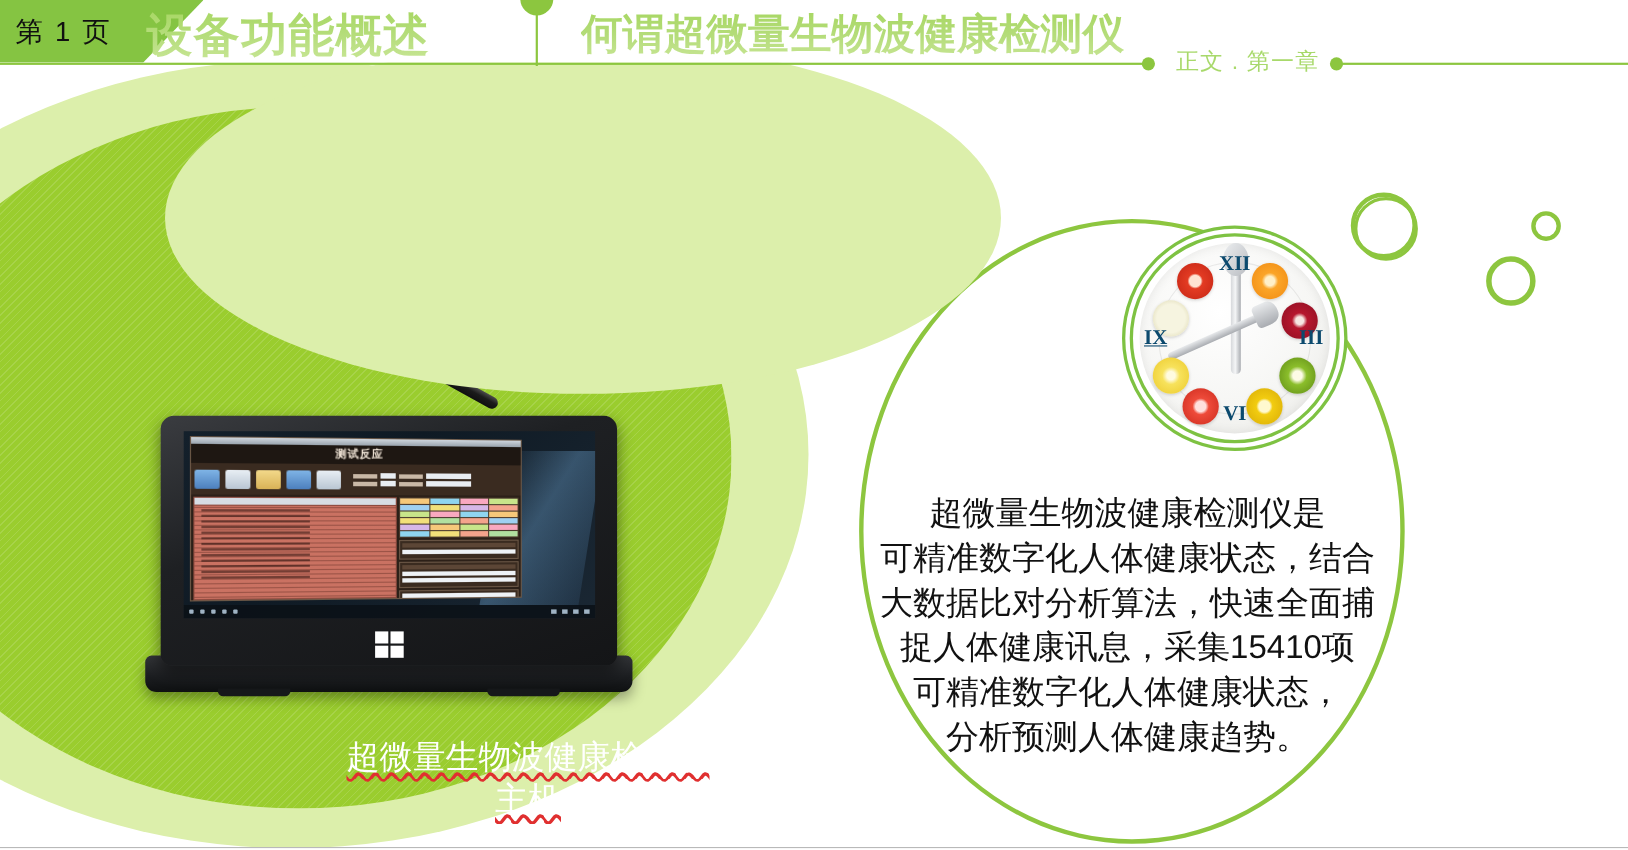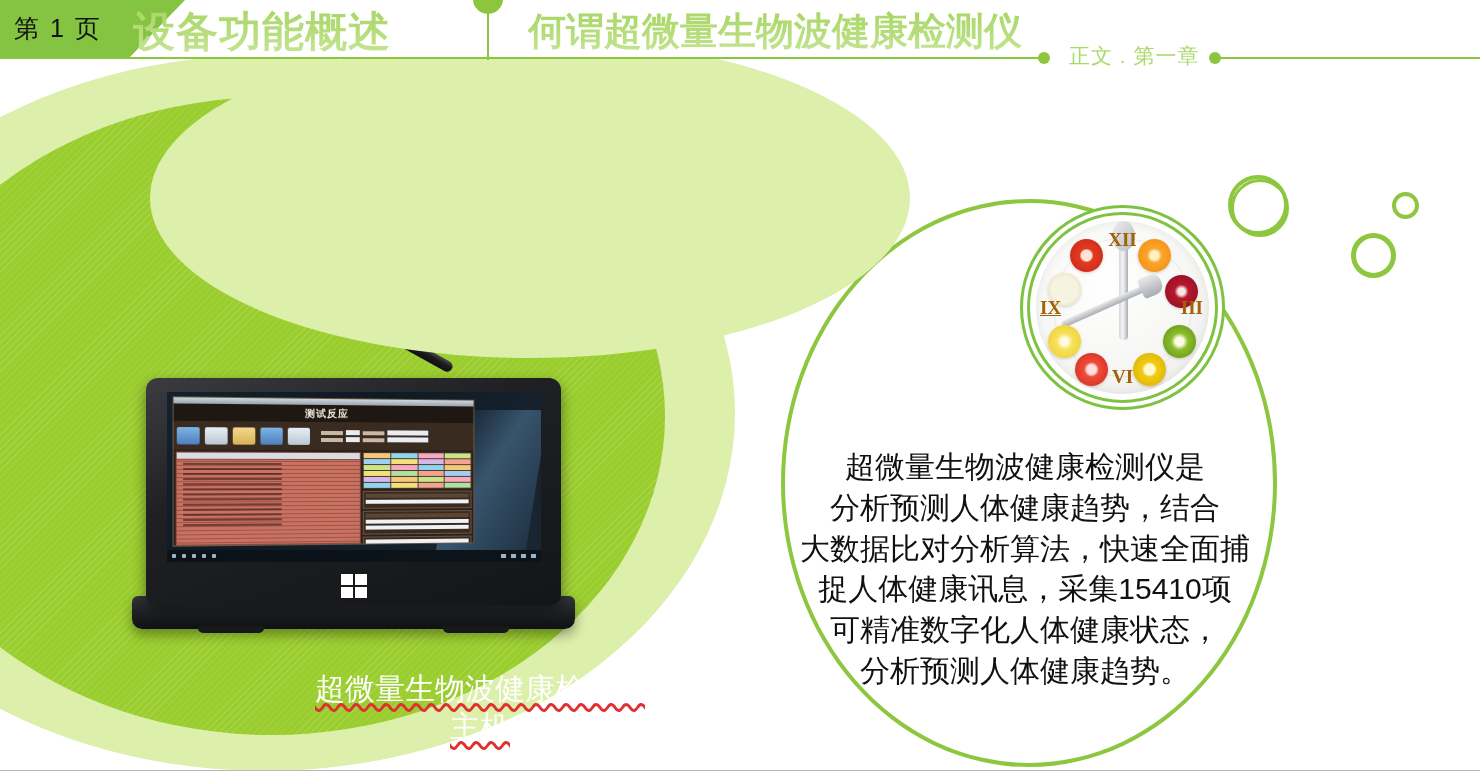--- a/index.html
+++ b/index.html
@@ -509,21 +509,21 @@
     content: "";
     position: absolute;
     inset: 17px;
     border-radius: 50%;
     border: 1px solid rgba(0,0,0,0.07);
   }
   .fc-num {
     position: absolute;
     font-family: "Liberation Serif", "DejaVu Serif", serif;
     font-size: 19px;
-    color: #a16207;
+    color: #0c4a6e;
     font-weight: bold;
     z-index: 6;
   }
   .fc-num.n12 { left: 50%; top: 24px; transform: translateX(-50%); }
   .fc-num.n3  { right: 22px; top: 50%; transform: translateY(-50%); }
   .fc-num.n6  { left: 50%; bottom: 22px; transform: translateX(-50%); text-align: center; }
   .fc-num.n9  { left: 20px; top: 50%; transform: translateY(-50%); text-decoration: underline; }
   .fc-food {
     position: absolute;
     width: 33px; height: 33px;
@@ -780,21 +780,21 @@
       <div class="fc-fork"></div>
 
       <div class="fc-num n12">XII</div>
       <div class="fc-num n3">III</div>
       <div class="fc-num n6">VI</div>
       <div class="fc-num n9">IX</div>
     </div>
 
     <div class="body-text">
       <p>超微量生物波健康检测仪是</p>
-      <p>分析预测人体健康趋势，结合</p>
+      <p>可精准数字化人体健康状态，结合</p>
       <p>大数据比对分析算法，快速全面捕</p>
       <p>捉人体健康讯息，采集15410项</p>
       <p>可精准数字化人体健康状态，</p>
       <p>分析预测人体健康趋势。</p>
     </div>
   </div>
 
   <div class="header">
     <div class="header-arc"></div>
     <div class="header-white-mask"></div>

